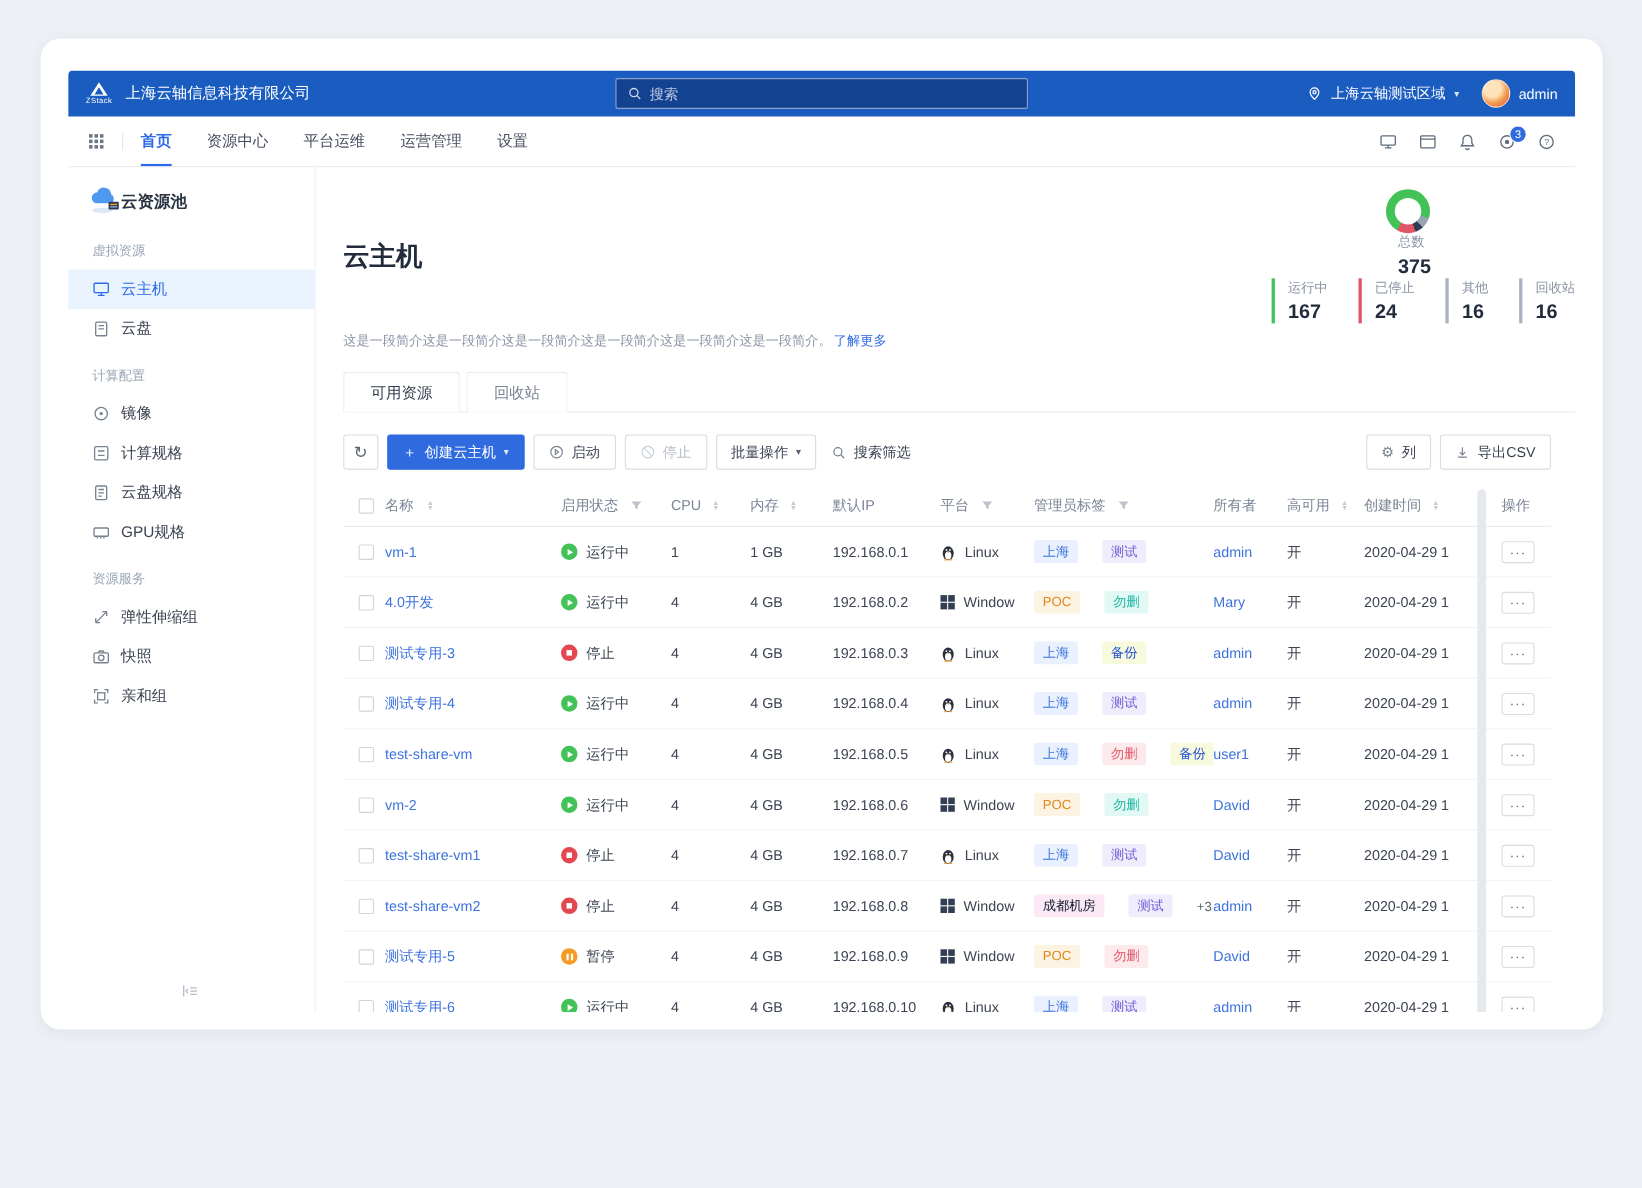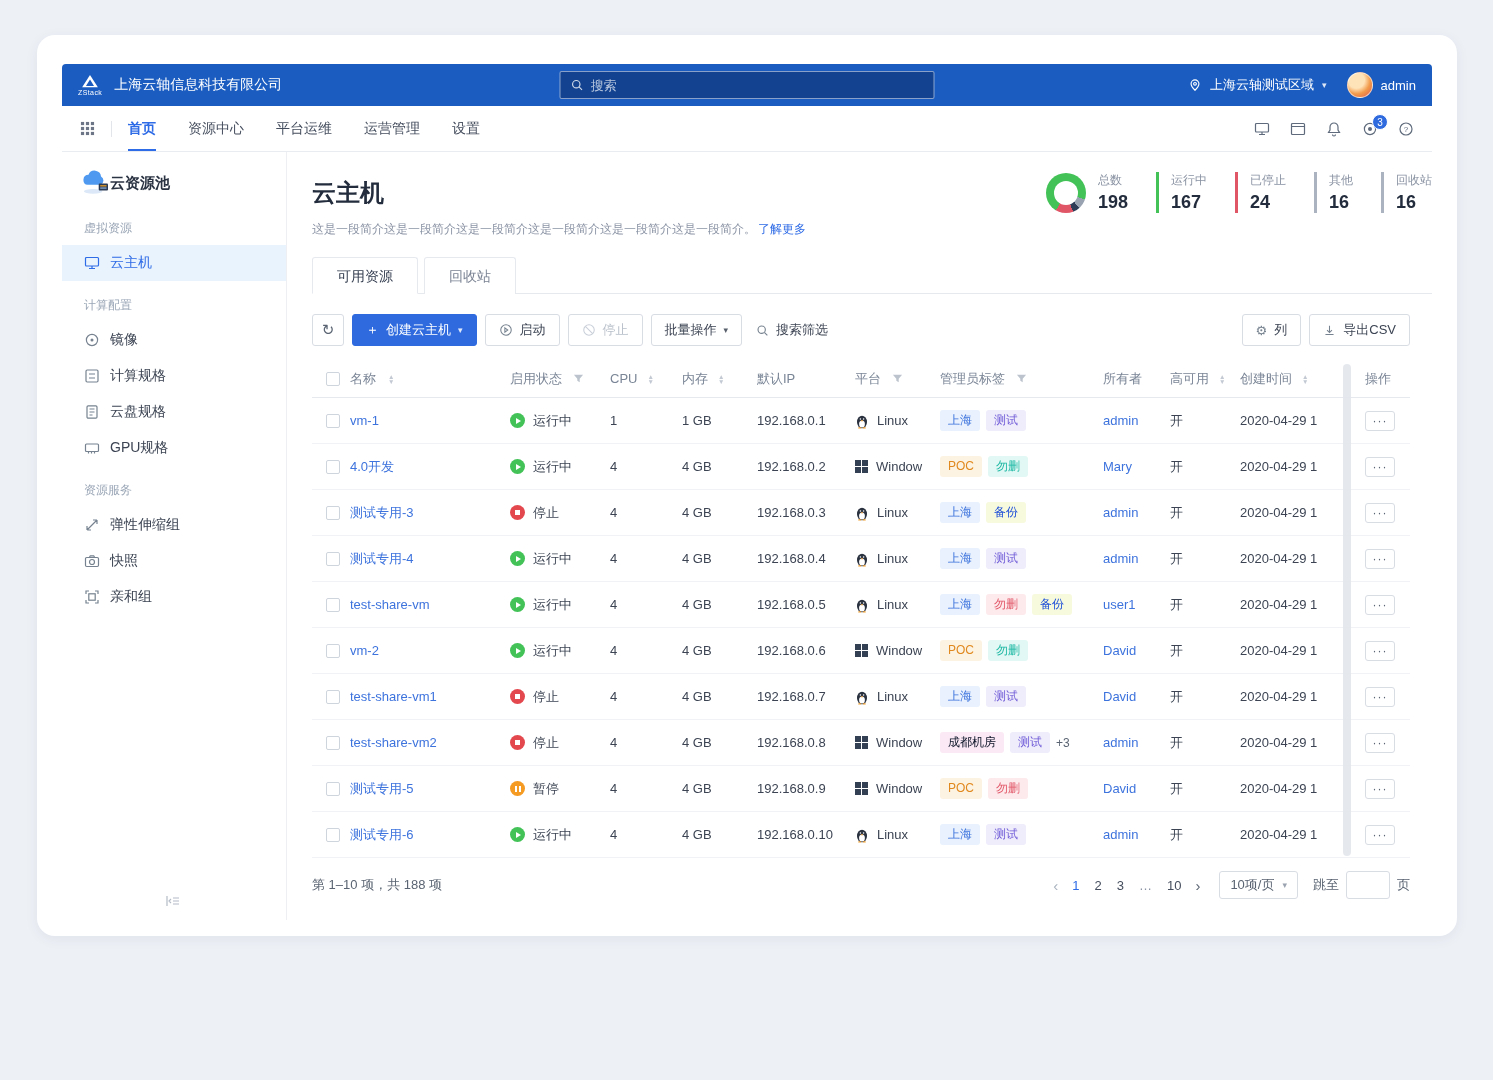--- a/index.html
+++ b/index.html
@@ -66,21 +66,21 @@
   .side-item { height:36px; display:flex; align-items:center; gap:10px; padding:0 22px; font-size:14px; color:#3c4453; cursor:pointer; }
   .side-item .si-ic { color:#76828f; display:flex; }
   .side-item.active { background:#e9f3fe; color:#2e6be6; }
   .side-item.active .si-ic { color:#2e6be6; }
   .collapse-btn { position:absolute; bottom:10px; left:104px; color:#b4bcc7; cursor:pointer; }
 
   
   .content { flex:1; min-width:0; padding:20px 0 0 25px; display:flex; flex-direction:column; position:relative; }
   .title-row { display:flex; align-items:center; }
   .page-title { font-size:24px; font-weight:bold; color:#222c3c; }
-  .stats { margin-left:auto; display:flex; align-items:center; }
+  .stats { margin-left:auto; display:flex; align-items:center;flex-direction:column; }
   .donut { width:40px; height:40px; border-radius:50%; position:relative; flex:0 0 auto;
     background:conic-gradient(from -150deg,#42c257 0 72%,#98a2b0 72% 80%,#2e3c58 80% 86%,#e05667 86% 100%); }
   .donut::after { content:""; position:absolute; left:8px; top:8px; width:24px; height:24px; background:#fff; border-radius:50%; }
   .stat-total { margin-left:12px; }
   .stat { margin-left:28px; padding-left:12px; border-left:3px solid #aab3bf; }
   .s-label { font-size:12px; color:#8a93a3; margin-bottom:3px; white-space:nowrap; }
   .s-value { font-size:18px; font-weight:bold; color:#222c3c; }
   .desc-row { margin-top:8px; font-size:12px; color:#8b94a5; }
   .learn-more { color:#2e6be6; cursor:pointer; margin-left:2px; }
 
@@ -115,21 +115,21 @@
   .sort { display:inline-flex; flex-direction:column; margin-left:2px; color:#c3c9d3; cursor:pointer; }
   .sort i { font-style:normal; font-size:6.5px; line-height:5px; }
   .funnel { margin-left:3px; display:flex; cursor:pointer; }
   .st-dot { width:15px; height:15px; border-radius:50%; display:inline-flex; align-items:center; justify-content:center; flex:0 0 auto; }
   .st-running { background:#42c257; } .st-stopped { background:#e4484f; } .st-paused { background:#f59a23; }
   .tri { width:0; height:0; border-left:5px solid #fff; border-top:3.5px solid transparent; border-bottom:3.5px solid transparent; margin-left:1px; }
   .sq { width:5px; height:5px; background:#fff; }
   .pa { display:flex; gap:2px; } .pa i { width:2px; height:6px; background:#fff; display:block; }
   .win-ic { display:grid; grid-template-columns:6px 6px; grid-gap:1px; flex:0 0 auto; }
   .win-ic i { width:6px; height:6px; background:#333f52; display:block; }
-  .tags { gap:6px; overflow:hidden; }
+  .tags { gap:22px; overflow:hidden; }
   .tag { height:21px; line-height:21px; padding:0 8px; border-radius:3px; font-size:12px; white-space:nowrap; flex:0 0 auto; }
   .tag-blue{background:#e8f1fd;color:#3d73dd} .tag-purple{background:#efecfb;color:#6f5bd7}
   .tag-orange{background:#fdf3e3;color:#e0891e} .tag-teal{background:#e2f8f4;color:#1fb9a5}
   .tag-red{background:#fdeaec;color:#e25a6b} .tag-lime{background:#f7fadd;color:#1d4ed8}
   .tag-magenta{background:#fbe9f5;color:#0f172a}
   .tag-extra { color:#5a6472; font-size:12px; }
   .owner { color:#3d73dd; cursor:pointer; }
   .created { white-space:nowrap; overflow:hidden; }
   .ops-btn { width:30px; height:20px; border:1px solid #d8dce3; border-radius:3px; background:#fff;
     display:flex; align-items:center; justify-content:center; color:#5a6472; font-size:12px; letter-spacing:1px; cursor:pointer; }
@@ -259,20 +259,29 @@
             <div class="side-label">虚拟资源</div>
             <div class="side-item active">
               <span class="si-ic">
                 <svg width="16" height="16" viewBox="0 0 16 16" fill="none" stroke="currentColor" stroke-width="1.2">
                   <rect x="1.5" y="2.5" width="13" height="8.5" rx="1"></rect>
                   <path d="M8 11v2.5M5 13.5h6"></path>
                 </svg>
               </span>
               <span>云主机</span>
             </div>
+            <div class="side-item">
+              <span class="si-ic">
+                <svg width="16" height="16" viewBox="0 0 16 16" fill="none" stroke="currentColor" stroke-width="1.2">
+                  <rect x="3" y="1.8" width="10" height="12.4" rx="1.2"></rect>
+                  <path d="M5.5 5h5M5.5 8h5"></path>
+                </svg>
+              </span>
+              <span>云盘</span>
+            </div>
             <div class="side-label">计算配置</div>
             <div class="side-item">
               <span class="si-ic">
                 <svg width="16" height="16" viewBox="0 0 16 16" fill="none" stroke="currentColor" stroke-width="1.2">
                   <circle cx="8" cy="8" r="5.6"></circle>
                   <circle cx="8" cy="8" r="1.5" fill="currentColor" stroke="none"></circle>
                 </svg>
               </span>
               <span>镜像</span>
             </div>
@@ -339,21 +348,21 @@
         </span>
       </div>
 
       <div class="content">
         <div class="title-row">
           <span class="page-title">云主机</span>
           <div class="stats">
             <div class="donut"></div>
             <div class="stat-total">
               <div class="s-label">总数</div>
-              <div class="s-value">198</div>
+              <div class="s-value">375</div>
             </div>
             <span id="stats-items" style="display:flex;">
                 <div class="stat" style="border-left-color: rgb(66, 194, 87);">
                   <div class="s-label">运行中</div>
                   <div class="s-value">167</div>
                 </div>
                 <div class="stat" style="border-left-color: rgb(224, 86, 103);">
                   <div class="s-label">已停止</div>
                   <div class="s-value">24</div>
                 </div>

